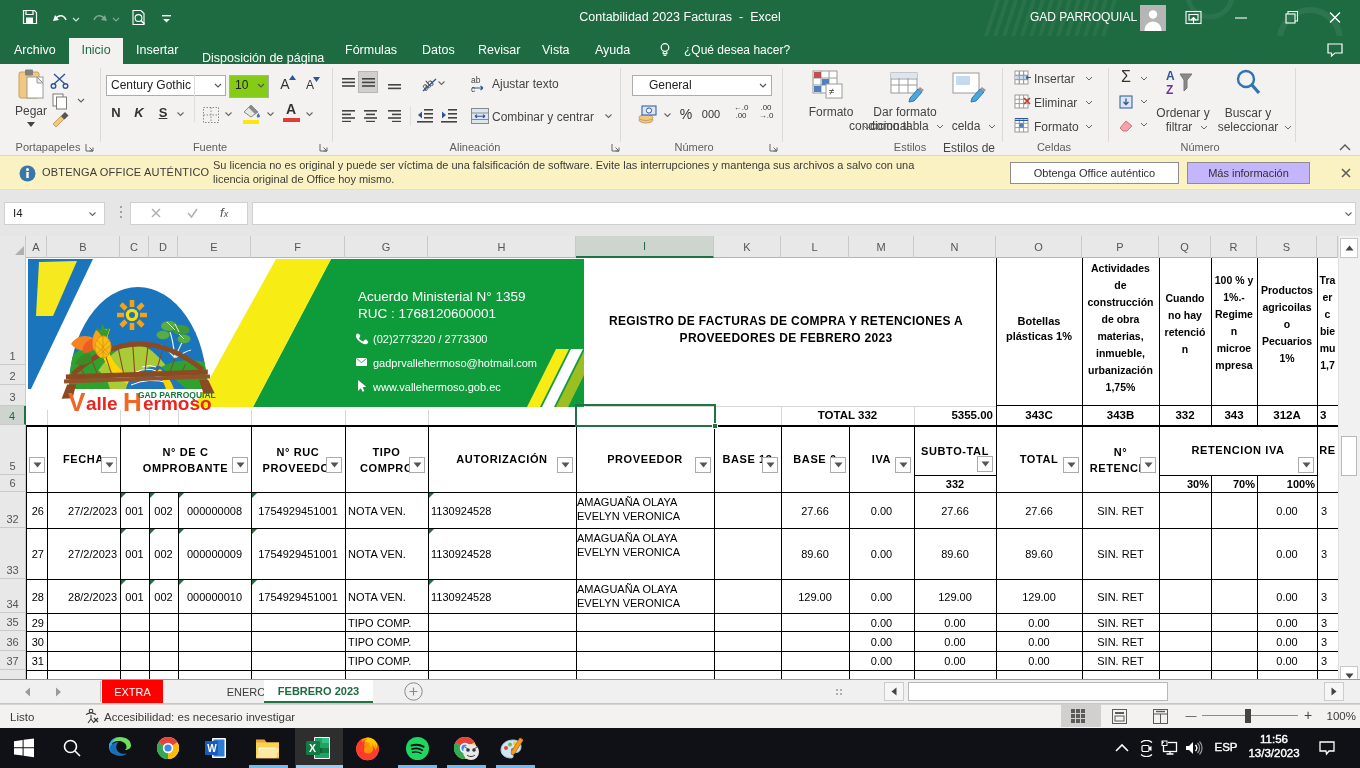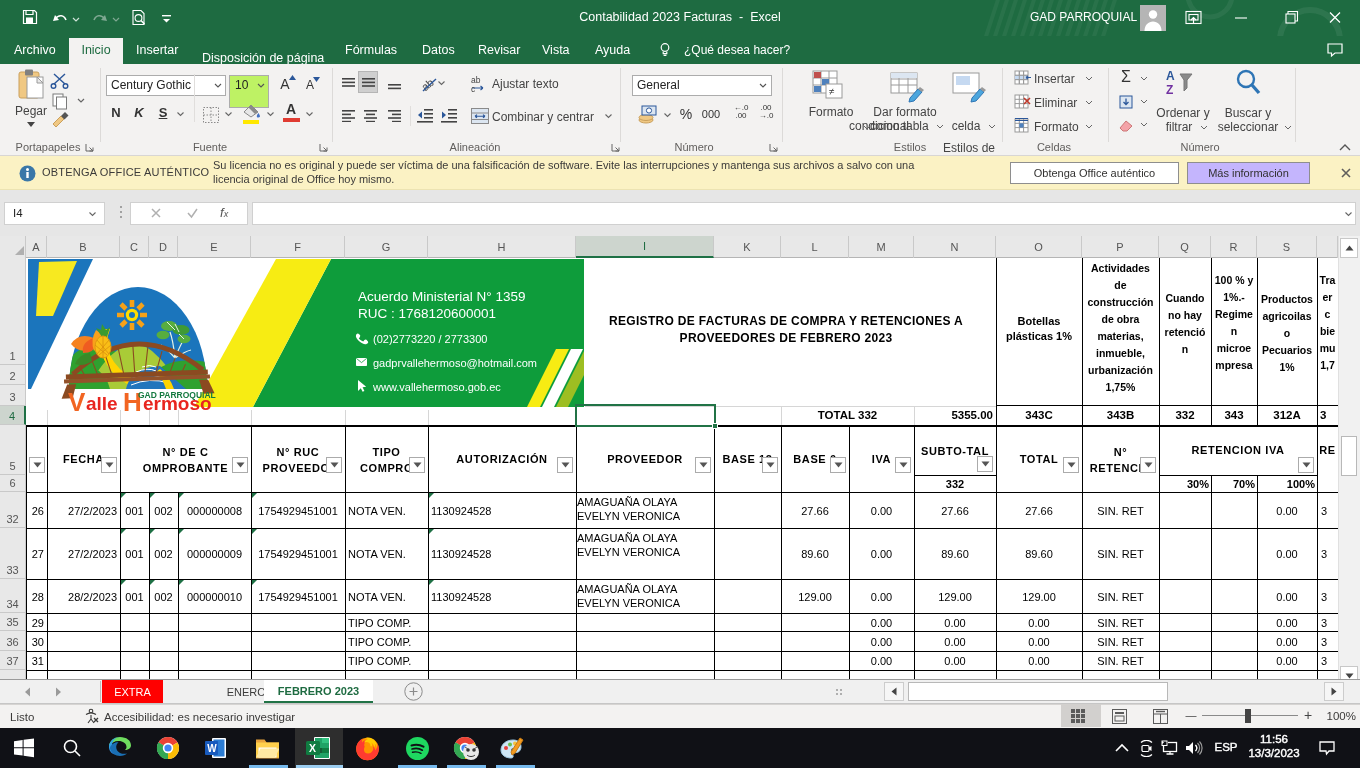--- a/index.html
+++ b/index.html
@@ -132,21 +132,21 @@
 <div style="position:absolute;left:6px;top:141px;width:84px;height:13px;font-size:11px;color:#000;text-align:center;color:#605e5c;">Portapapeles</div>
 <svg class="ab" style="left:84px;top:142px" width="11" height="11" viewBox="0 0 11 11">
     <g stroke="#666" fill="none">
       <path d="M2 2v7h7M9 9L5.5 5.5M9 5.5V9H5.5"></path>
     </g>
   </svg>
 <div style="position:absolute;left:106px;top:75px;width:120px;height:21px;background:#fff;border:1px solid #acacac;font-size:12px;color:#222;padding:2px 4px;">Century Gothic</div>
 <svg class="ab" style="left:213px;top:82px" width="10" height="8" viewBox="0 0 10 8">
     <path d="M2 2l3 3 3-3" stroke="#555" fill="none" stroke-width="1.1"></path>
   </svg>
-<div style="position:absolute;left:229px;top:75px;width:40px;height:33px;background:#bef264;border:1px solid #acacac;font-size:12px;color:#222;padding:2px 5px;">10</div>
+<div style="position:absolute;left:229px;top:75px;width:40px;height:23px;background:#84cc16;border:1px solid #acacac;font-size:12px;color:#222;padding:2px 5px;">10</div>
 <svg class="ab" style="left:256px;top:82px" width="10" height="8" viewBox="0 0 10 8">
     <path d="M2 2l3 3 3-3" stroke="#555" fill="none" stroke-width="1.1"></path>
   </svg>
 <div style="position:absolute;left:274px;top:76px;width:22px;height:16px;font-size:14px;color:#000;text-align:center;color:#333;">A</div>
 <svg class="ab" style="left:288px;top:74px" width="9" height="7" viewBox="0 0 9 7">
     <path d="M1 6l3.5-5L8 6z" fill="#2b579a"></path>
   </svg>
 <div style="position:absolute;left:300px;top:78px;width:20px;height:14px;font-size:12px;color:#000;text-align:center;color:#333;">A</div>
 <svg class="ab" style="left:312px;top:76px" width="9" height="7" viewBox="0 0 9 7">
     <path d="M1 1h7L4.5 6z" fill="#2b579a"></path>
@@ -260,21 +260,21 @@
 <div style="position:absolute;left:492px;top:110px;width:120px;height:14px;font-size:12px;color:#000;text-align:left;color:#444;">Combinar y centrar</div>
 <svg class="ab" style="left:604px;top:113px" width="9" height="7" viewBox="0 0 9 7">
     <path d="M1.5 1.5l3 3 3-3" stroke="#666" fill="none" stroke-width="1.1"></path>
   </svg>
 <div style="position:absolute;left:440px;top:141px;width:70px;height:13px;font-size:11px;color:#000;text-align:center;color:#605e5c;">Alineación</div>
 <svg class="ab" style="left:610px;top:142px" width="11" height="11" viewBox="0 0 11 11">
     <g stroke="#666" fill="none">
       <path d="M2 2v7h7M9 9L5.5 5.5M9 5.5V9H5.5"></path>
     </g>
   </svg>
-<div style="position:absolute;left:632px;top:75px;width:140px;height:21px;background:#fff;border:1px solid #acacac;font-size:12px;color:#222;padding:2px 4px;">General</div>
+<div style="position:absolute;left:632px;top:75px;width:140px;height:21px;background:#fff;border:1px solid #acacac;font-size:12px;color:#222;padding:2px 16px;">General</div>
 <svg class="ab" style="left:758px;top:82px" width="10" height="8" viewBox="0 0 10 8">
     <path d="M2 2l3 3 3-3" stroke="#555" fill="none" stroke-width="1.1"></path>
   </svg>
 <svg class="ab" style="left:636px;top:105px" width="24" height="20" viewBox="0 0 24 20">
 <ellipse cx="10" cy="15" rx="7" ry="3" fill="#f0c883" stroke="#caa05c"></ellipse>
     <ellipse cx="10" cy="12.5" rx="7" ry="3" fill="#f0c883" stroke="#caa05c"></ellipse>
 <rect x="6" y="1" width="14" height="9" fill="#dce6f1" stroke="#2b579a"></rect>
     <circle cx="13" cy="5.5" r="2.6" fill="#fff" stroke="#2b579a"></circle>
   </svg>
 <svg class="ab" style="left:663px;top:112px" width="9" height="7" viewBox="0 0 9 7">
@@ -479,21 +479,21 @@
 <div style="position:absolute;left:178px;top:406px;width:1px;height:19px;background:#d6d6d6;"></div>
 <div style="position:absolute;left:251px;top:406px;width:1px;height:19px;background:#d6d6d6;"></div>
 <div style="position:absolute;left:345px;top:406px;width:1px;height:19px;background:#d6d6d6;"></div>
 <div style="position:absolute;left:428px;top:406px;width:1px;height:19px;background:#d6d6d6;"></div>
 <div style="position:absolute;left:585px;top:406px;width:411px;height:1px;background:#d6d6d6;"></div>
 <div style="position:absolute;left:714px;top:406px;width:1px;height:19px;background:#d6d6d6;"></div>
 <div style="position:absolute;left:996px;top:258px;width:86px;height:147px;font-size:11px;font-weight:bold;text-align:center;line-height:15px;padding-top:56px;overflow:hidden;">Botellas<br>plásticas 1%</div>
 <div style="position:absolute;left:1082px;top:258px;width:77px;height:147px;font-size:10.5px;font-weight:bold;text-align:center;line-height:17px;padding-top:2px;overflow:hidden;">Actividades<br>de<br>construcción<br>de obra<br>materias,<br>inmueble,<br>urbanización<br>1,75%</div>
 <div style="position:absolute;left:1159px;top:258px;width:52px;height:147px;font-size:10.5px;font-weight:bold;text-align:center;line-height:17px;padding-top:32px;overflow:hidden;">Cuando<br>no hay<br>retenció<br>n</div>
 <div style="position:absolute;left:1211px;top:258px;width:46px;height:147px;font-size:10.5px;font-weight:bold;text-align:center;line-height:17px;padding-top:14px;overflow:hidden;">100 % y<br>1%.-<br>Regime<br>n<br>microe<br>mpresa</div>
-<div style="position:absolute;left:1257px;top:258px;width:60px;height:147px;font-size:10.5px;font-weight:bold;text-align:center;line-height:17px;padding-top:13px;overflow:hidden;margin-top:20px;">Productos<br>agricoilas<br>o<br>Pecuarios<br>1%</div>
+<div style="position:absolute;left:1257px;top:258px;width:60px;height:147px;font-size:10.5px;font-weight:bold;text-align:center;line-height:17px;padding-top:24px;overflow:hidden;">Productos<br>agricoilas<br>o<br>Pecuarios<br>1%</div>
 <div style="position:absolute;left:1317px;top:258px;width:21px;height:147px;font-size:10.5px;font-weight:bold;text-align:center;line-height:17px;padding-top:14px;overflow:hidden;">Tra<br>er<br>c<br>bie<br>mu<br>1,7</div>
 <div style="position:absolute;left:996px;top:258px;width:1px;height:147px;background:#000;"></div>
 <div style="position:absolute;left:1082px;top:258px;width:1px;height:147px;background:#000;"></div>
 <div style="position:absolute;left:1159px;top:258px;width:1px;height:147px;background:#000;"></div>
 <div style="position:absolute;left:1211px;top:258px;width:1px;height:147px;background:#000;"></div>
 <div style="position:absolute;left:1257px;top:258px;width:1px;height:147px;background:#000;"></div>
 <div style="position:absolute;left:1317px;top:258px;width:1px;height:147px;background:#000;"></div>
 <div style="position:absolute;left:996px;top:405px;width:342px;height:1px;background:#000;"></div>
 <div style="position:absolute;left:996px;top:405px;width:1px;height:20px;background:#000;"></div>
 <div style="position:absolute;left:1082px;top:405px;width:1px;height:20px;background:#000;"></div>

